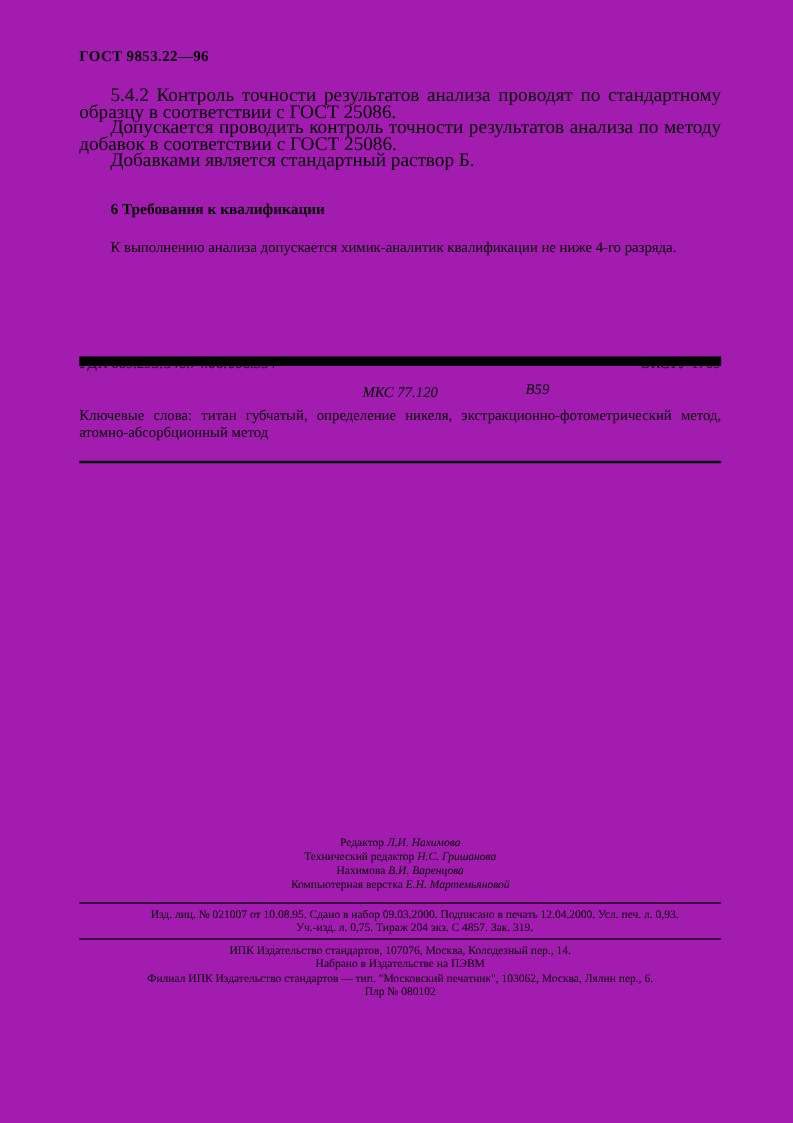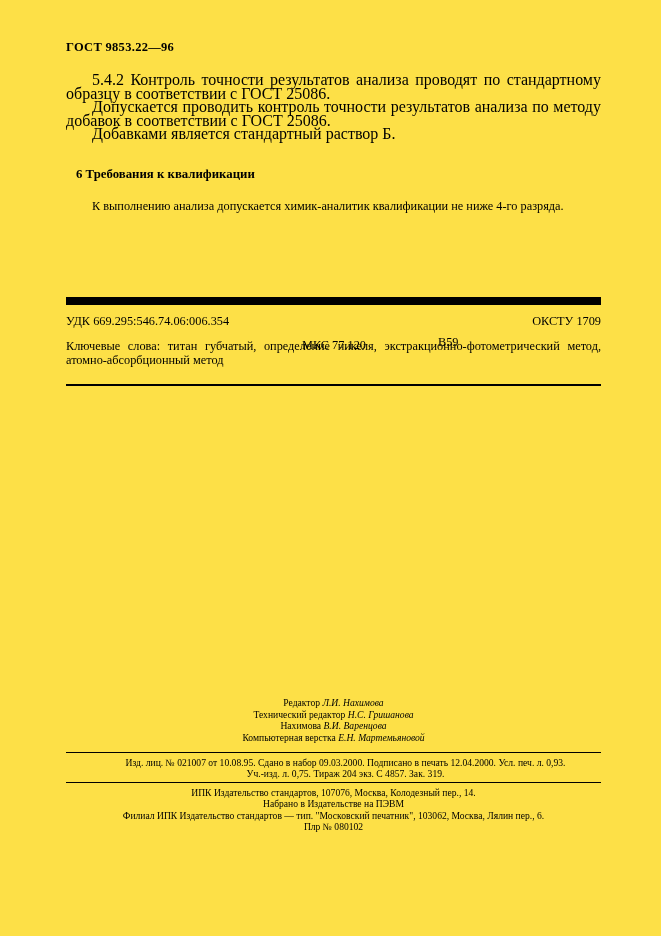--- a/index.html
+++ b/index.html
@@ -1,47 +1,48 @@
 <!DOCTYPE html>
 <html><head>
 <meta charset="utf-8">
 <style>
   * { margin: 0; padding: 0; box-sizing: border-box; }
   html, body { background: #ffffff; }
   .page {
     position: relative;
     width: 661px;
     height: 936px;
-    background: #fde047;
+    background: #a21caf;
     font-family: "Liberation Serif", "DejaVu Serif", serif;
     color: #000;
     overflow: hidden;
   }
   .abs { position: absolute; }
   .doc-number {
     left: 66px; top: 40px;
     font-size: 12.5px; font-weight: bold; letter-spacing: 0.3px;
   }
   .body-text {
     left: 66px; top: 73px; width: 535px;
     font-size: 16px; line-height: 13.5px; text-align: justify;
   }
   .body-text p { text-indent: 26px; margin: 0; }
   .section-heading {
-    left: 50px; top: 167px; width: 535px;
+    left: 66px; top: 167px; width: 535px;
     font-size: 12.8px; font-weight: bold; text-indent: 26px;
   }
   .para-qual {
     left: 66px; top: 200px; width: 535px;
     font-size: 12.3px; line-height: 13.5px; text-indent: 26px;
   }
   .bar-thick { left: 66px; top: 297px; width: 535px; height: 8px; background: #000; }
   .udk-row {
-    left: 66px; top: 314px; width: 535px; height: 15px;
+    left: 66px; top: 296px; width: 535px; height: 15px;
     font-size: 12.3px;
+    font-style: italic;
   }
   .udk-row .mks   { position: absolute; left: 236px; top: 0; margin-top: 24px; }
   .udk-row .b59   { position: absolute; left: 372px; top: 0; margin-top: 21px; }
   .udk-row .okstu { position: absolute; right: 0;   top: 0; text-align: center; }
   .keywords {
     left: 66px; top: 340px; width: 535px;
     font-size: 12.3px; line-height: 13.8px; text-align: justify;
   }
   .rule-mid { left: 66px; top: 384px; width: 535px; height: 2px; background: #000; }
   .credits {

